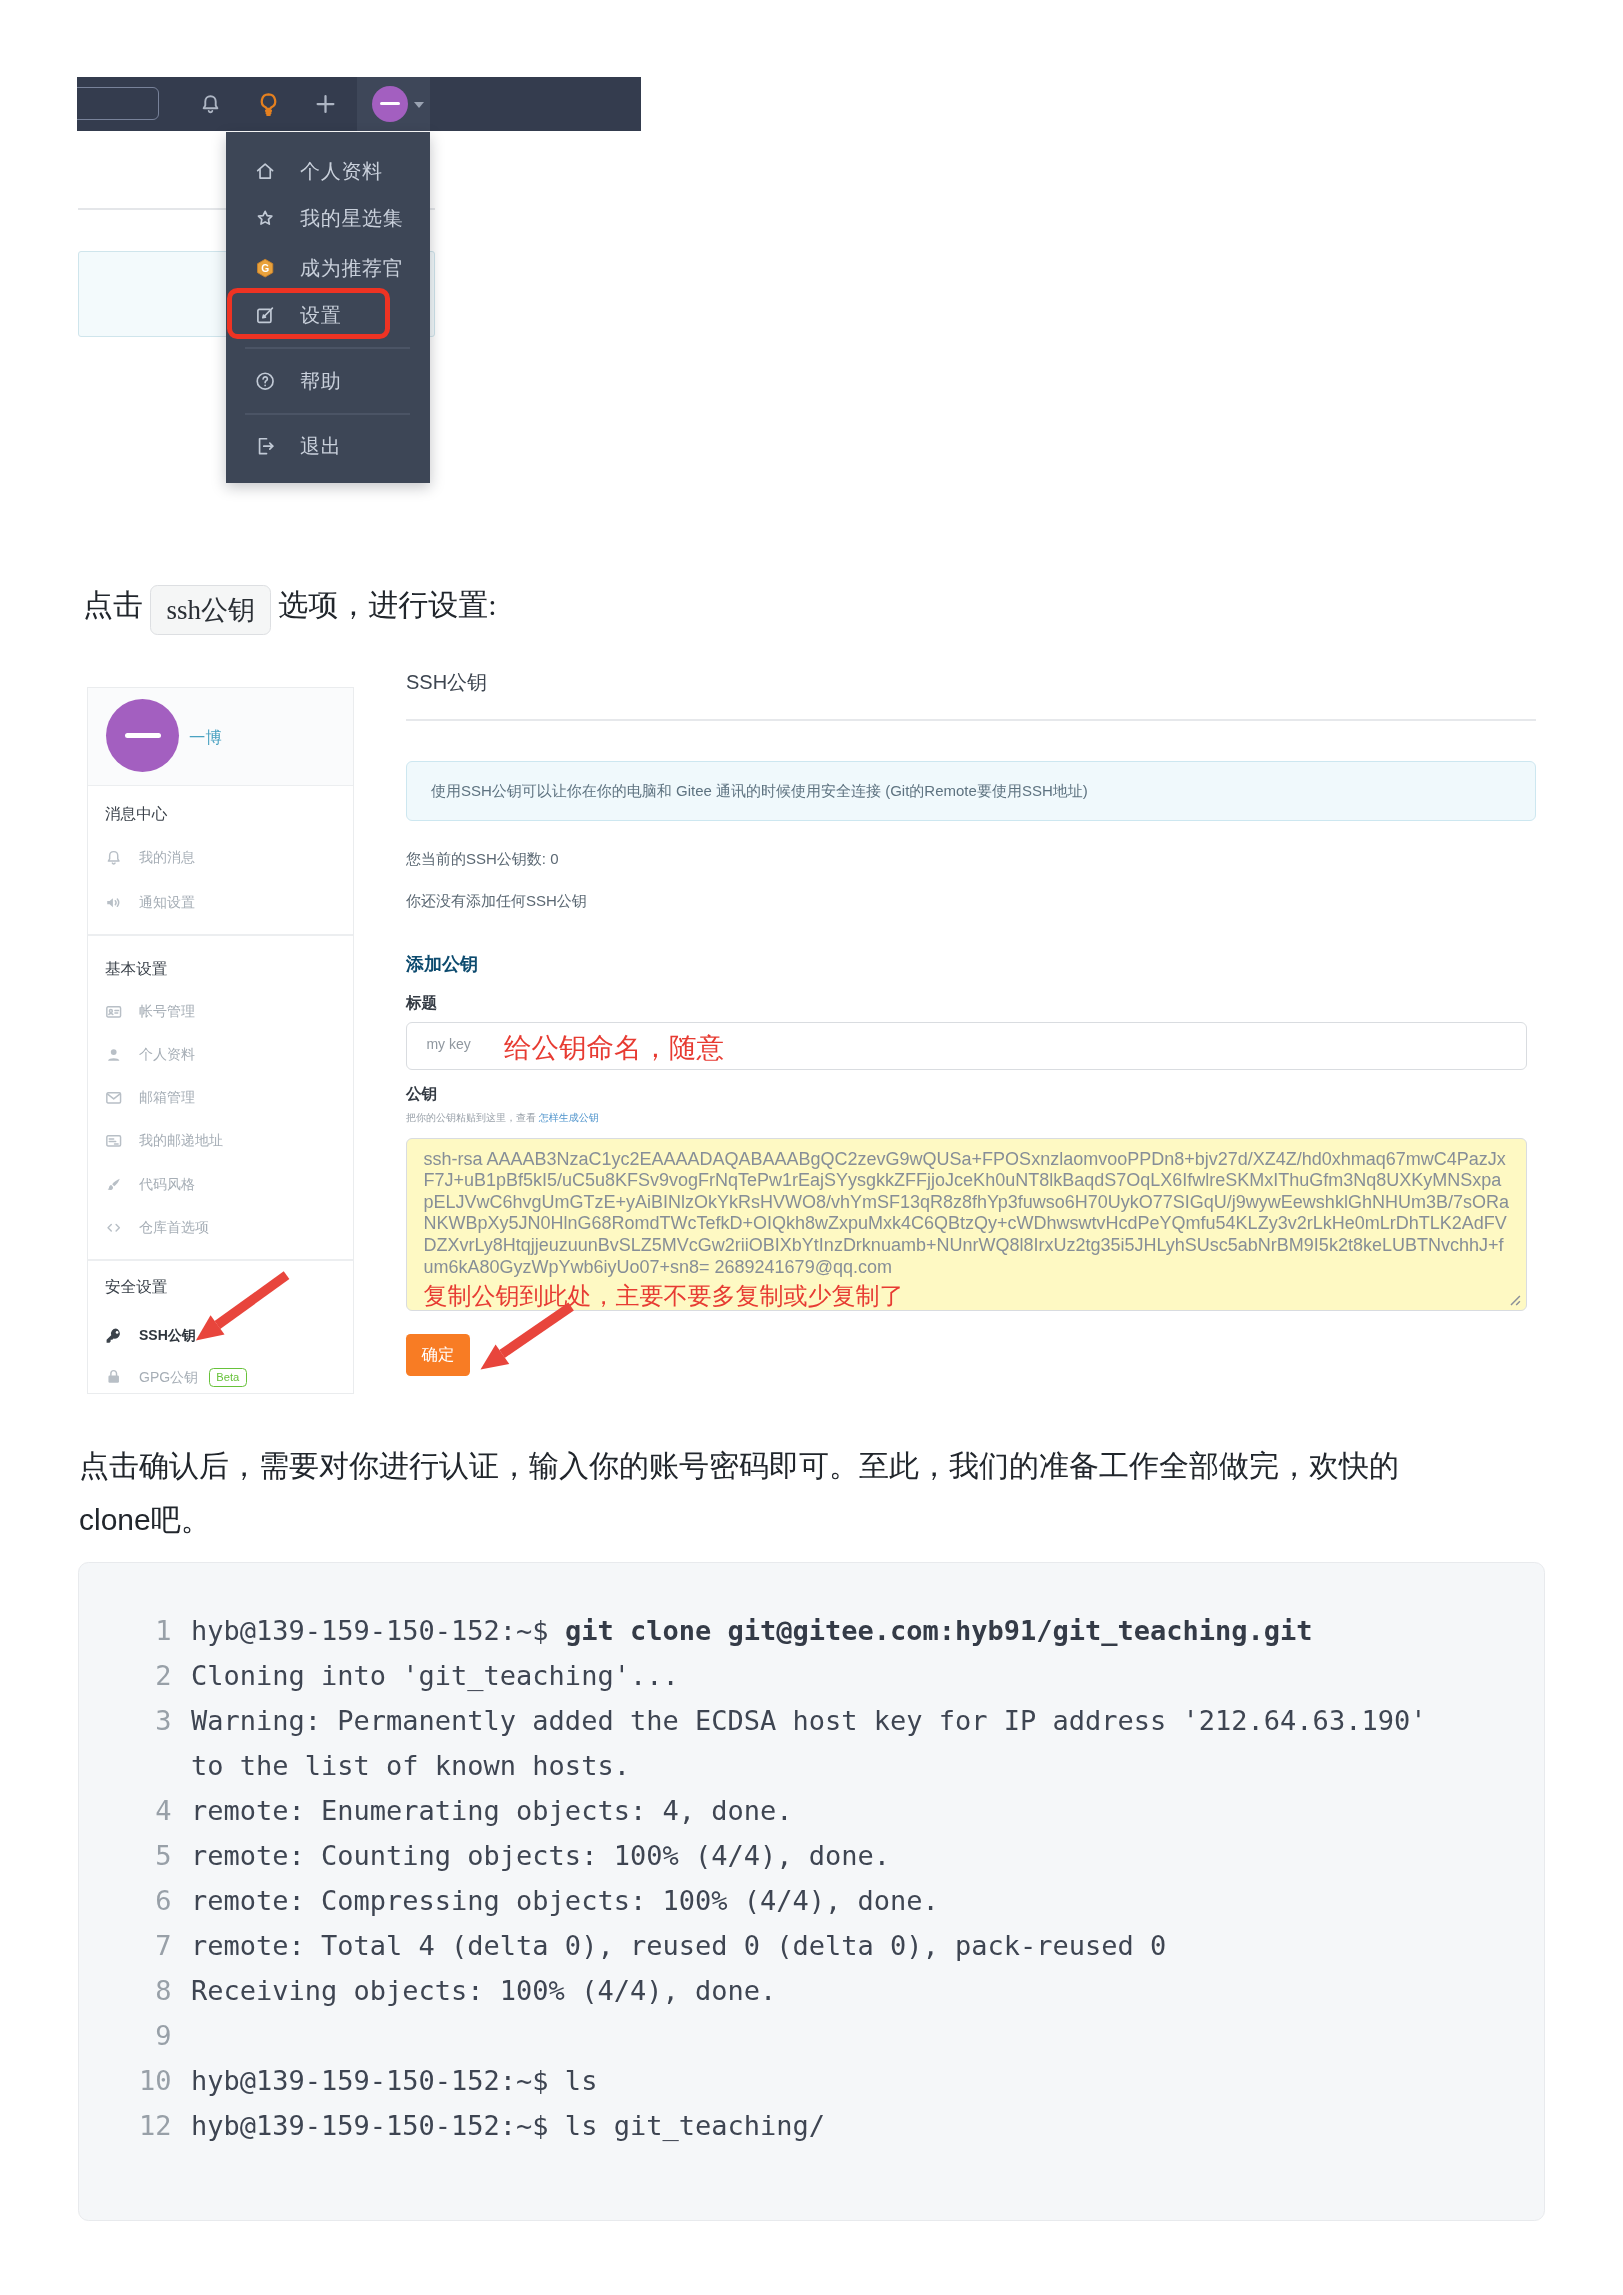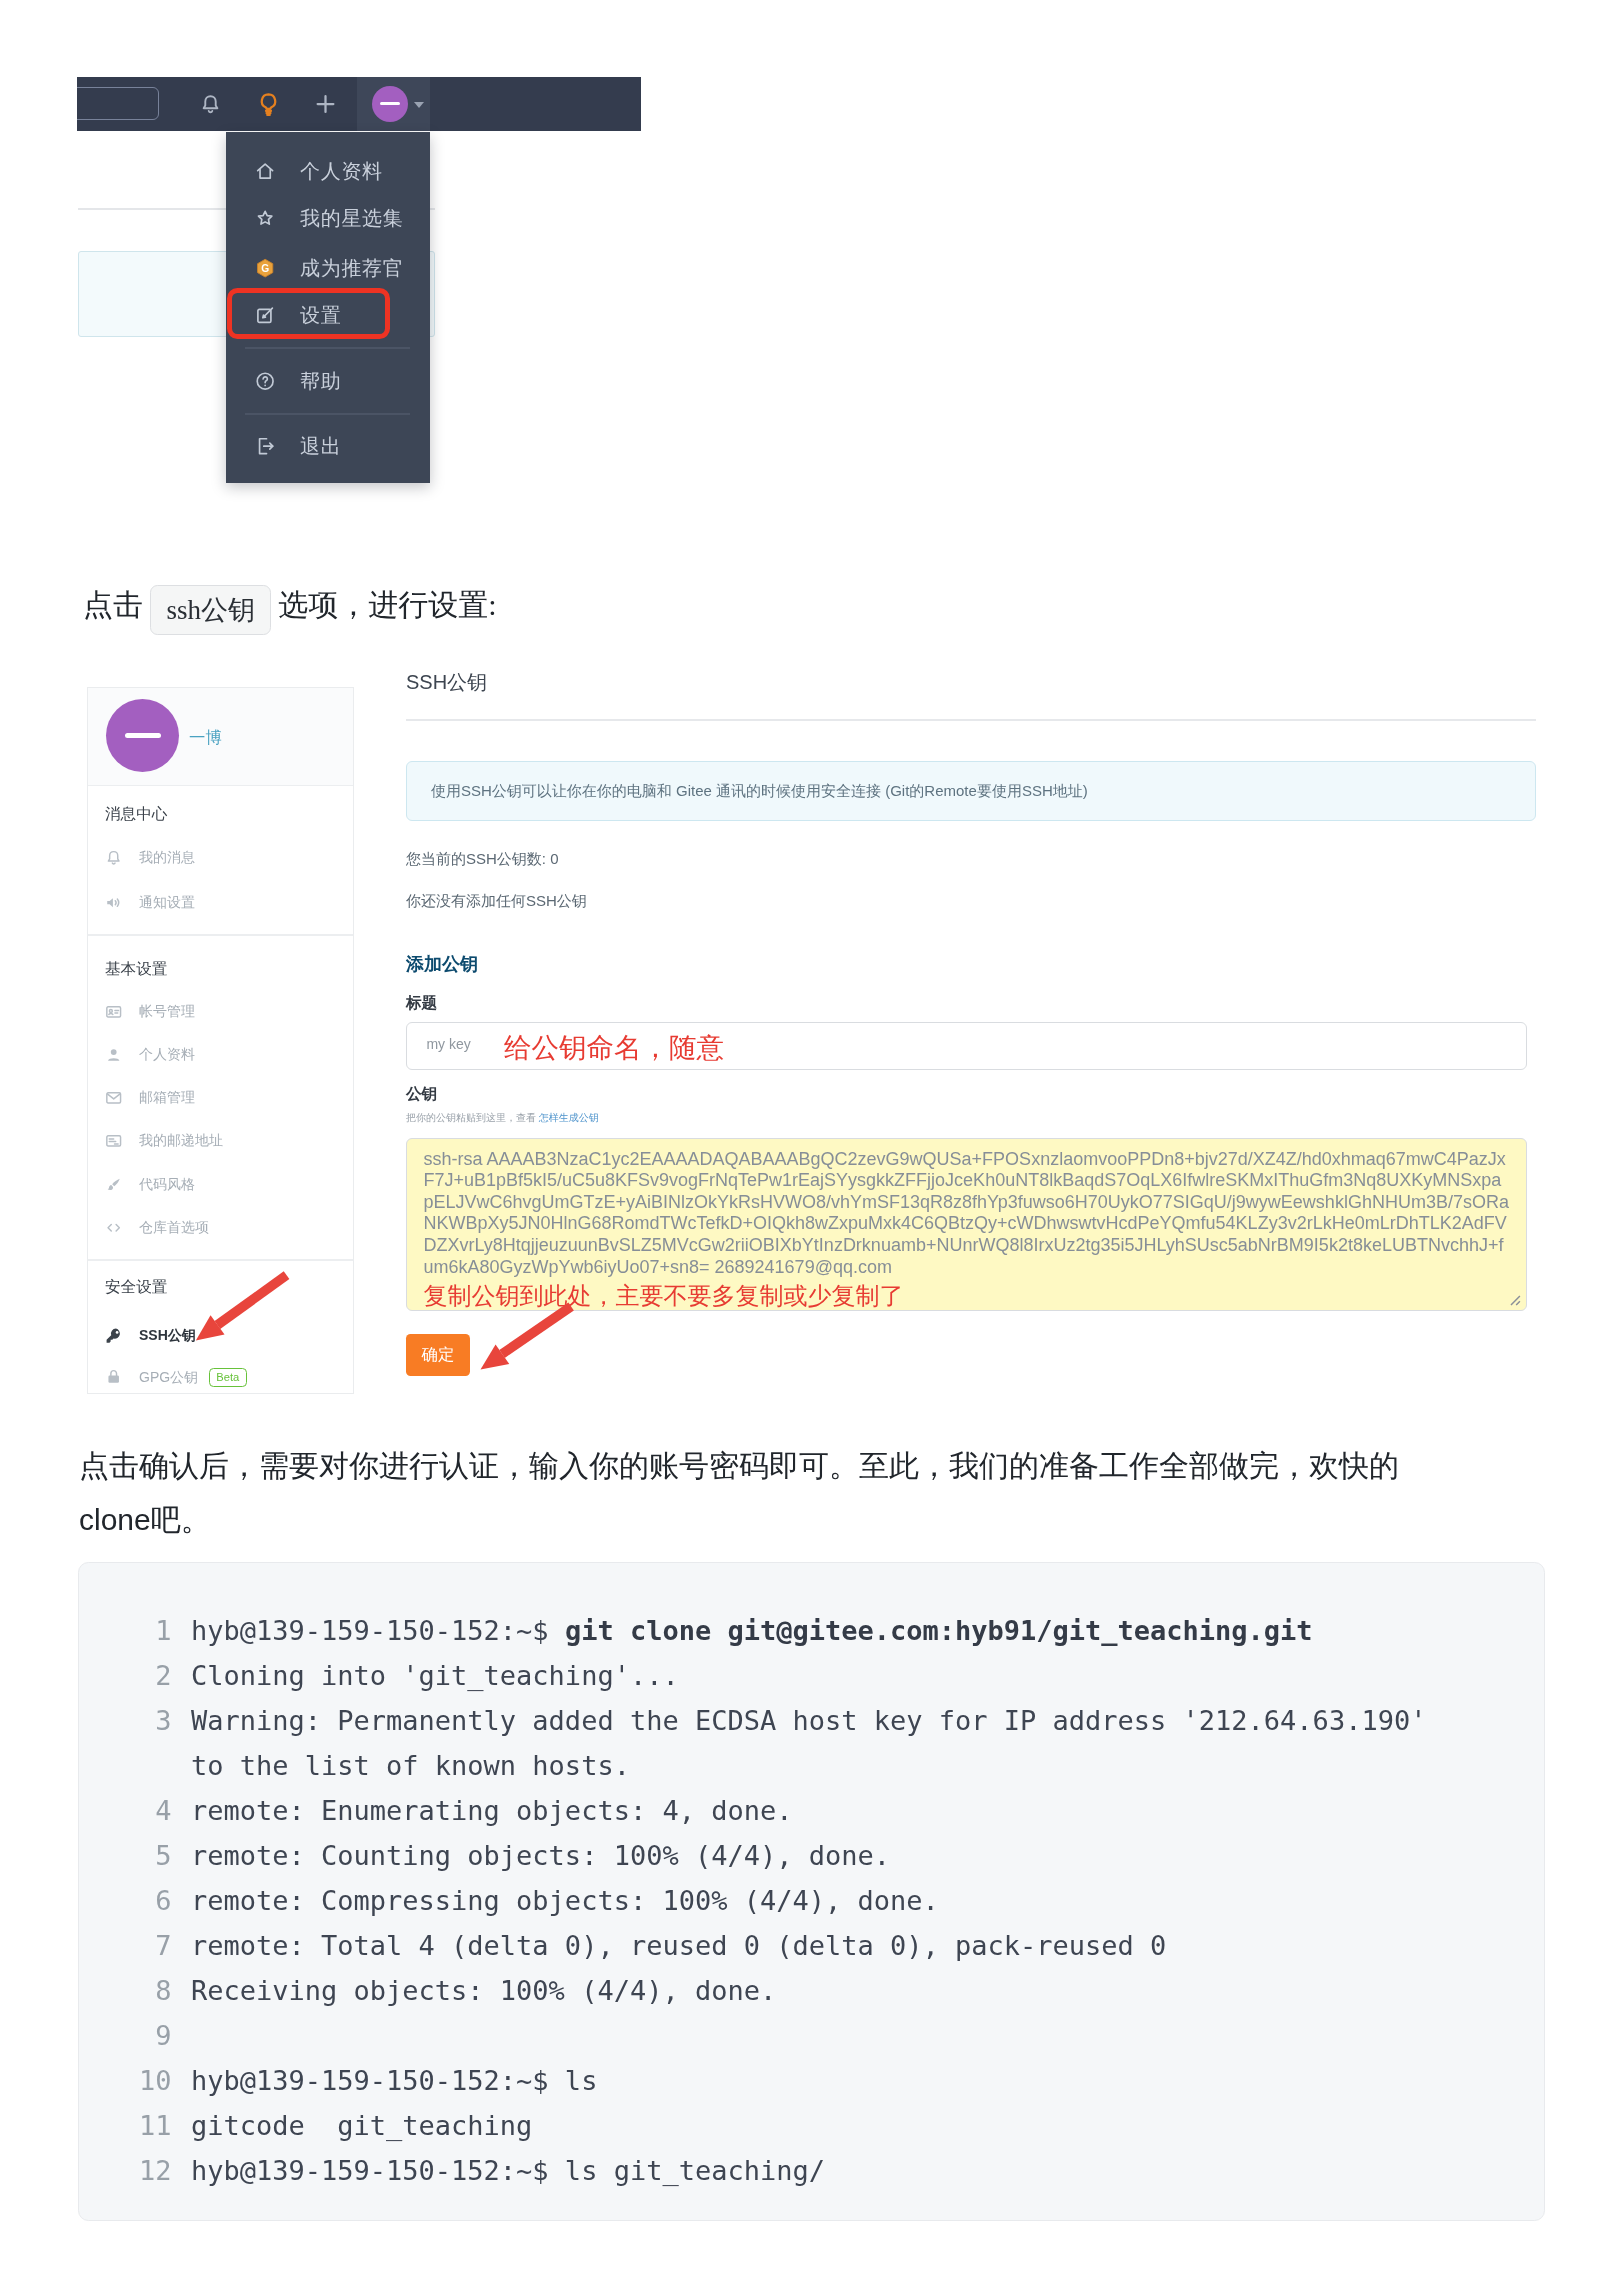--- a/index.html
+++ b/index.html
@@ -336,18 +336,17 @@
       <div class="trow"><span class="tnum">2</span><span class="ttext">Cloning into 'git_teaching'...</span></div>
       <div class="trow"><span class="tnum">3</span><span class="ttext">Warning: Permanently added the ECDSA host key for IP address '212.64.63.190'</span></div>
       <div class="trow"><span class="tnum"></span><span class="ttext">to the list of known hosts.</span></div>
       <div class="trow"><span class="tnum">4</span><span class="ttext">remote: Enumerating objects: 4, done.</span></div>
       <div class="trow"><span class="tnum">5</span><span class="ttext">remote: Counting objects: 100% (4/4), done.</span></div>
       <div class="trow"><span class="tnum">6</span><span class="ttext">remote: Compressing objects: 100% (4/4), done.</span></div>
       <div class="trow"><span class="tnum">7</span><span class="ttext">remote: Total 4 (delta 0), reused 0 (delta 0), pack-reused 0</span></div>
       <div class="trow"><span class="tnum">8</span><span class="ttext">Receiving objects: 100% (4/4), done.</span></div>
       <div class="trow"><span class="tnum">9</span><span class="ttext"></span></div>
       <div class="trow"><span class="tnum">10</span><span class="ttext">hyb@139-159-150-152:~$ ls</span></div>
-      <div class="trow"><span class="tnum">11</span><span class="ttext">gitcode  git_teaching</span></div>
       <div class="trow"><span class="tnum">12</span><span class="ttext">hyb@139-159-150-152:~$ ls git_teaching/</span></div>
     </div>
 
 </div>
 
 
 </body></html>

